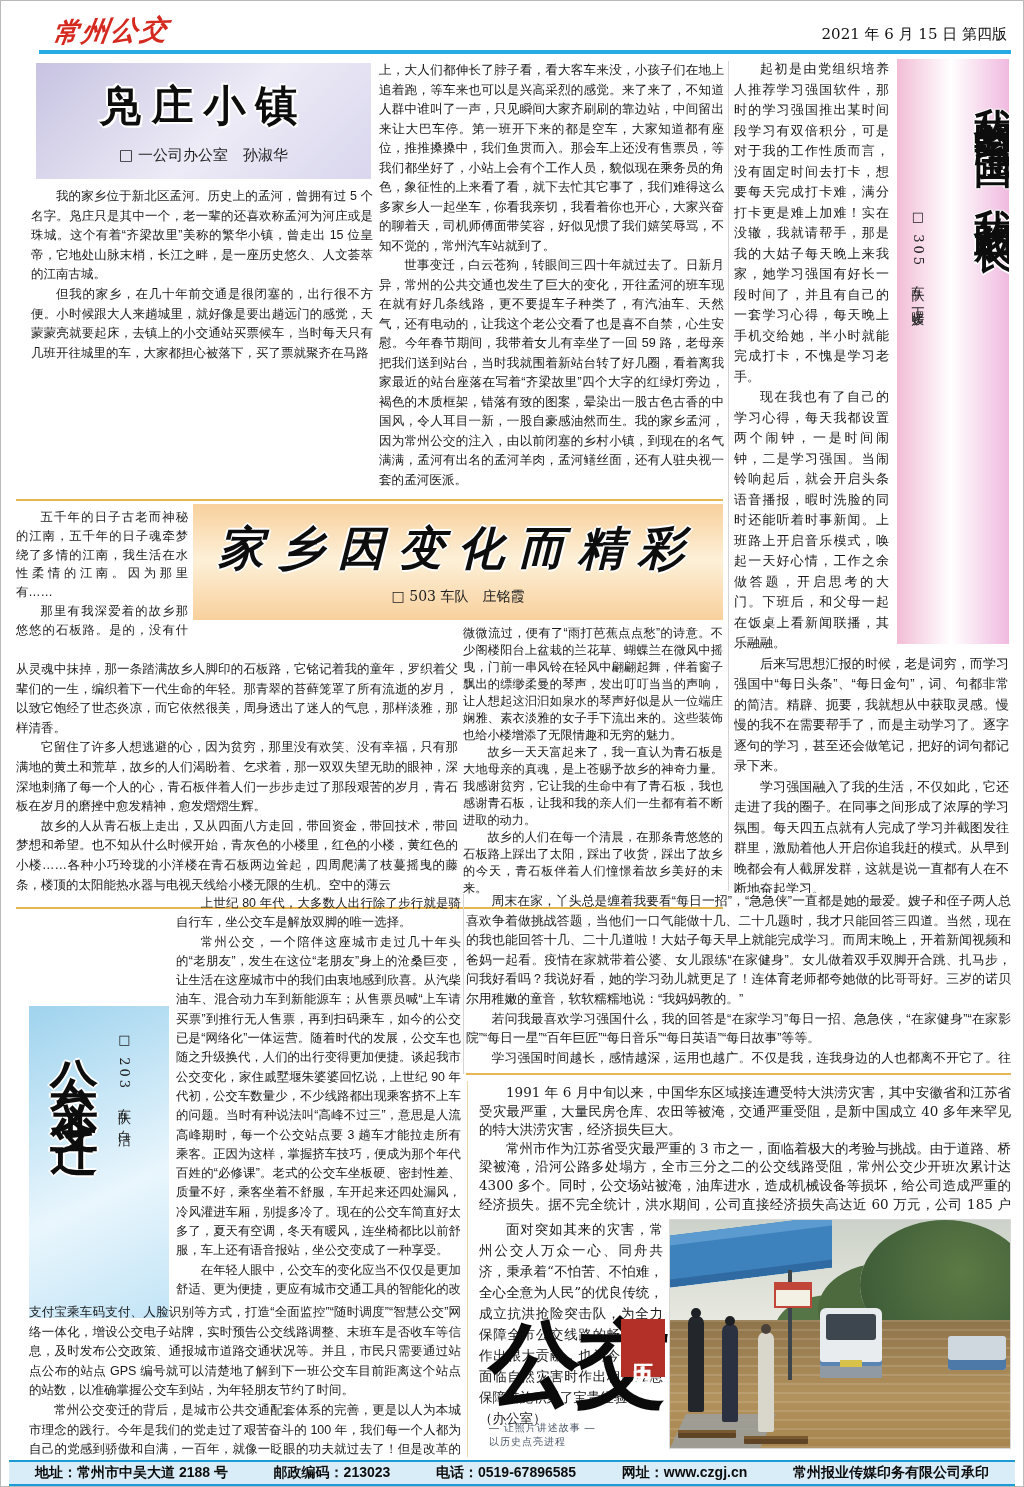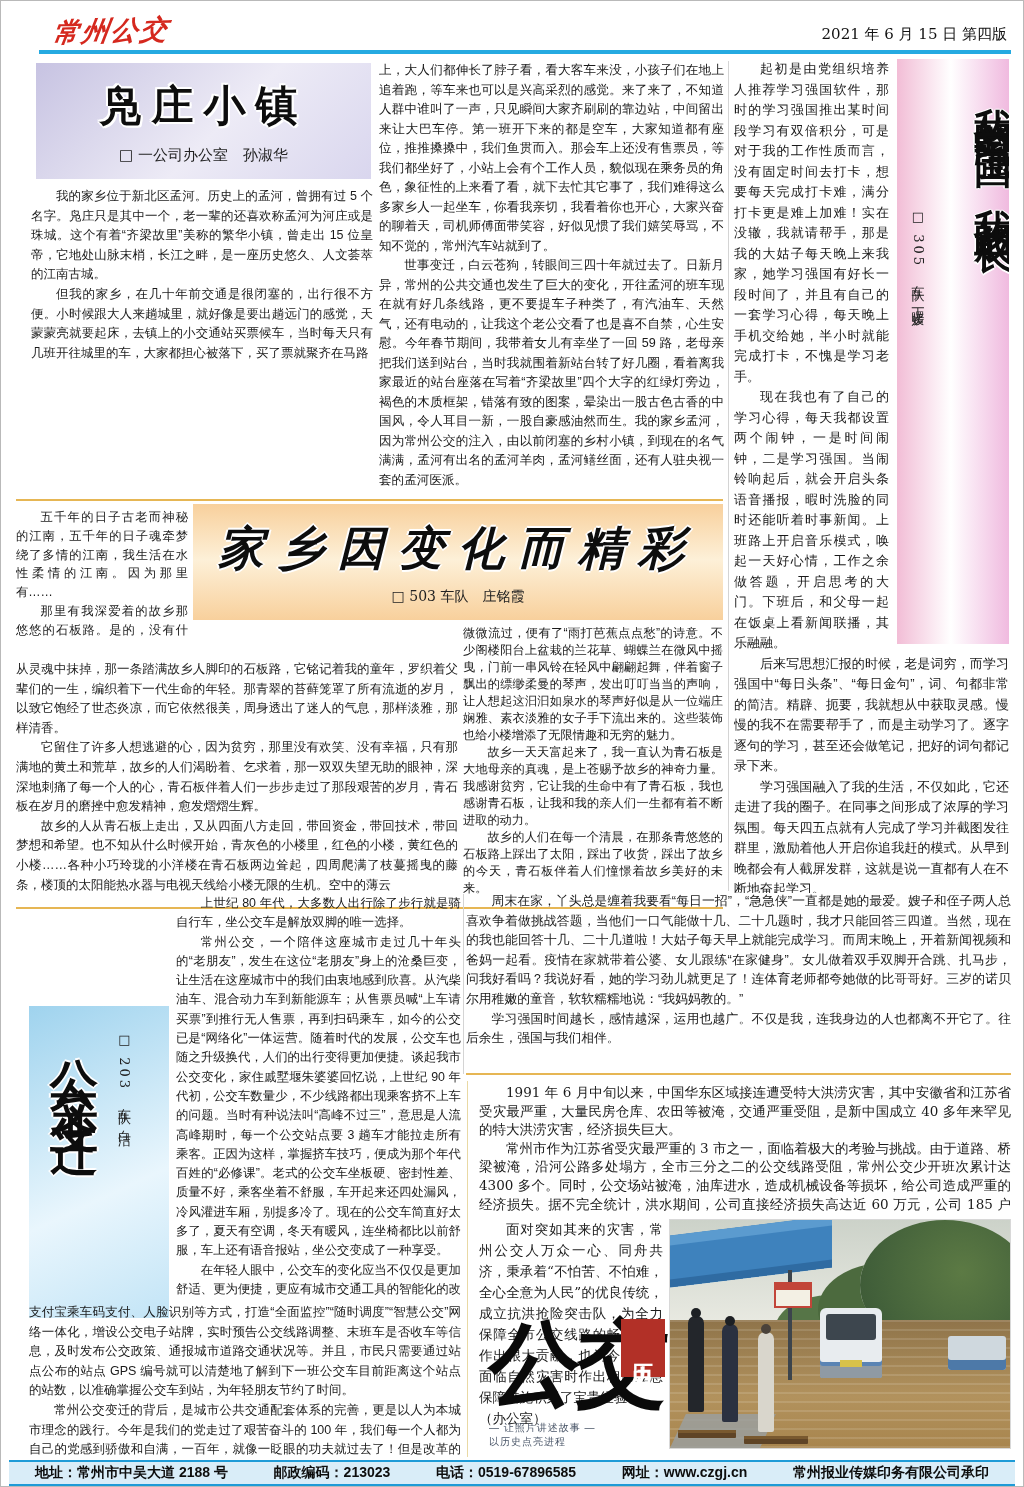--- a/index.html
+++ b/index.html
@@ -167,20 +167,21 @@
     <p class="cont">支付宝乘车码支付、人脸识别等方式，打造“全面监控”“随时调度”“智慧公交”网络一体化，增设公交电子站牌，实时预告公交线路调整、末班车是否收车等信息，及时发布公交政策、通报城市道路交通状况等。并且，市民只需要通过站点公布的站点 GPS 编号就可以清楚地了解到下一班公交车目前距离这个站点的站数，以准确掌握公交车到站，为年轻朋友节约了时间。</p>
     <p>常州公交变迁的背后，是城市公共交通配套体系的完善，更是以人为本城市理念的践行。今年是我们的党走过了艰苦奋斗的 100 年，我们每一个人都为自己的党感到骄傲和自满，一百年，就像一眨眼的功夫就过去了！但是改革的开放汇了每个国人的生活，同时也让我们触摸到了社会前进的脉搏。</p>
   </div>
 
   <div class="abs vrule" style="left:462px;top:893px;height:180px;"></div>
   <div class="abs tanline" style="left:465px;top:1072px;width:545px;height:1.5px;"></div>
   <div class="abs" style="left:466px;top:1080px;width:1px;height:376px;background:#e9d9a4;"></div>
 
   <div class="abs bodytext" style="left:465px;top:890px;width:545px;height:178px;font-size:12.8px;line-height:19.6px;">
     <p>周末在家，丫头总是缠着我要看“每日一招”，“急急侠”一直都是她的最爱。嫂子和侄子两人总喜欢争着做挑战答题，当他们一口气能做十几、二十几题时，我才只能回答三四道。当然，现在的我也能回答十几、二十几道啦！大姑子每天早上就能完成学习。而周末晚上，开着新闻视频和爸妈一起看。疫情在家就带着公婆、女儿跟练“在家健身”。女儿做着双手双脚开合跳、扎马步，问我好看吗？我说好看，她的学习劲儿就更足了！连体育老师都夸她做的比哥哥好。三岁的诺贝尔用稚嫩的童音，软软糯糯地说：“我妈妈教的。”</p>
+    <p>若问我最喜欢学习强国什么，我的回答是“在家学习”每日一招、急急侠，“在家健身”“在家影院”“每日一星”“百年巨匠”“每日音乐”“每日英语”“每日故事”等等。</p>
     <p>学习强国时间越长，感情越深，运用也越广。不仅是我，连我身边的人也都离不开它了。往后余生，强国与我们相伴。</p>
   </div>
 
   <div class="abs hist" style="left:478px;top:1082px;width:532px;height:130px;">
     <p>1991 年 6 月中旬以来，中国华东区域接连遭受特大洪涝灾害，其中安徽省和江苏省受灾最严重，大量民房仓库、农田等被淹，交通严重受阻，是新中国成立 40 多年来罕见的特大洪涝灾害，经济损失巨大。</p>
     <p>常州市作为江苏省受灾最严重的 3 市之一，面临着极大的考验与挑战。由于道路、桥梁被淹，沿河公路多处塌方，全市三分之二的公交线路受阻，常州公交少开班次累计达 4300 多个。同时，公交场站被淹，油库进水，造成机械设备等损坏，给公司造成严重的经济损失。据不完全统计，洪水期间，公司直接经济损失高达近 60 万元，公司 185 户职工家庭房屋遭受不同程度损害。</p>
   </div>
   <div class="abs hist" style="left:478px;top:1218px;width:184px;height:232px;line-height:21px;">
     <p>面对突如其来的灾害，常州公交人万众一心、同舟共济，秉承着“不怕苦、不怕难，全心全意为人民”的优良传统，成立抗洪抢险突击队，为全力保障全市公交线路的畅通运营作出很大贡献，也为今后公交面临自然灾害时作出相应应急保障措施积累了宝贵经验。</p>
     <p class="hist-sign">（办公室）</p>

